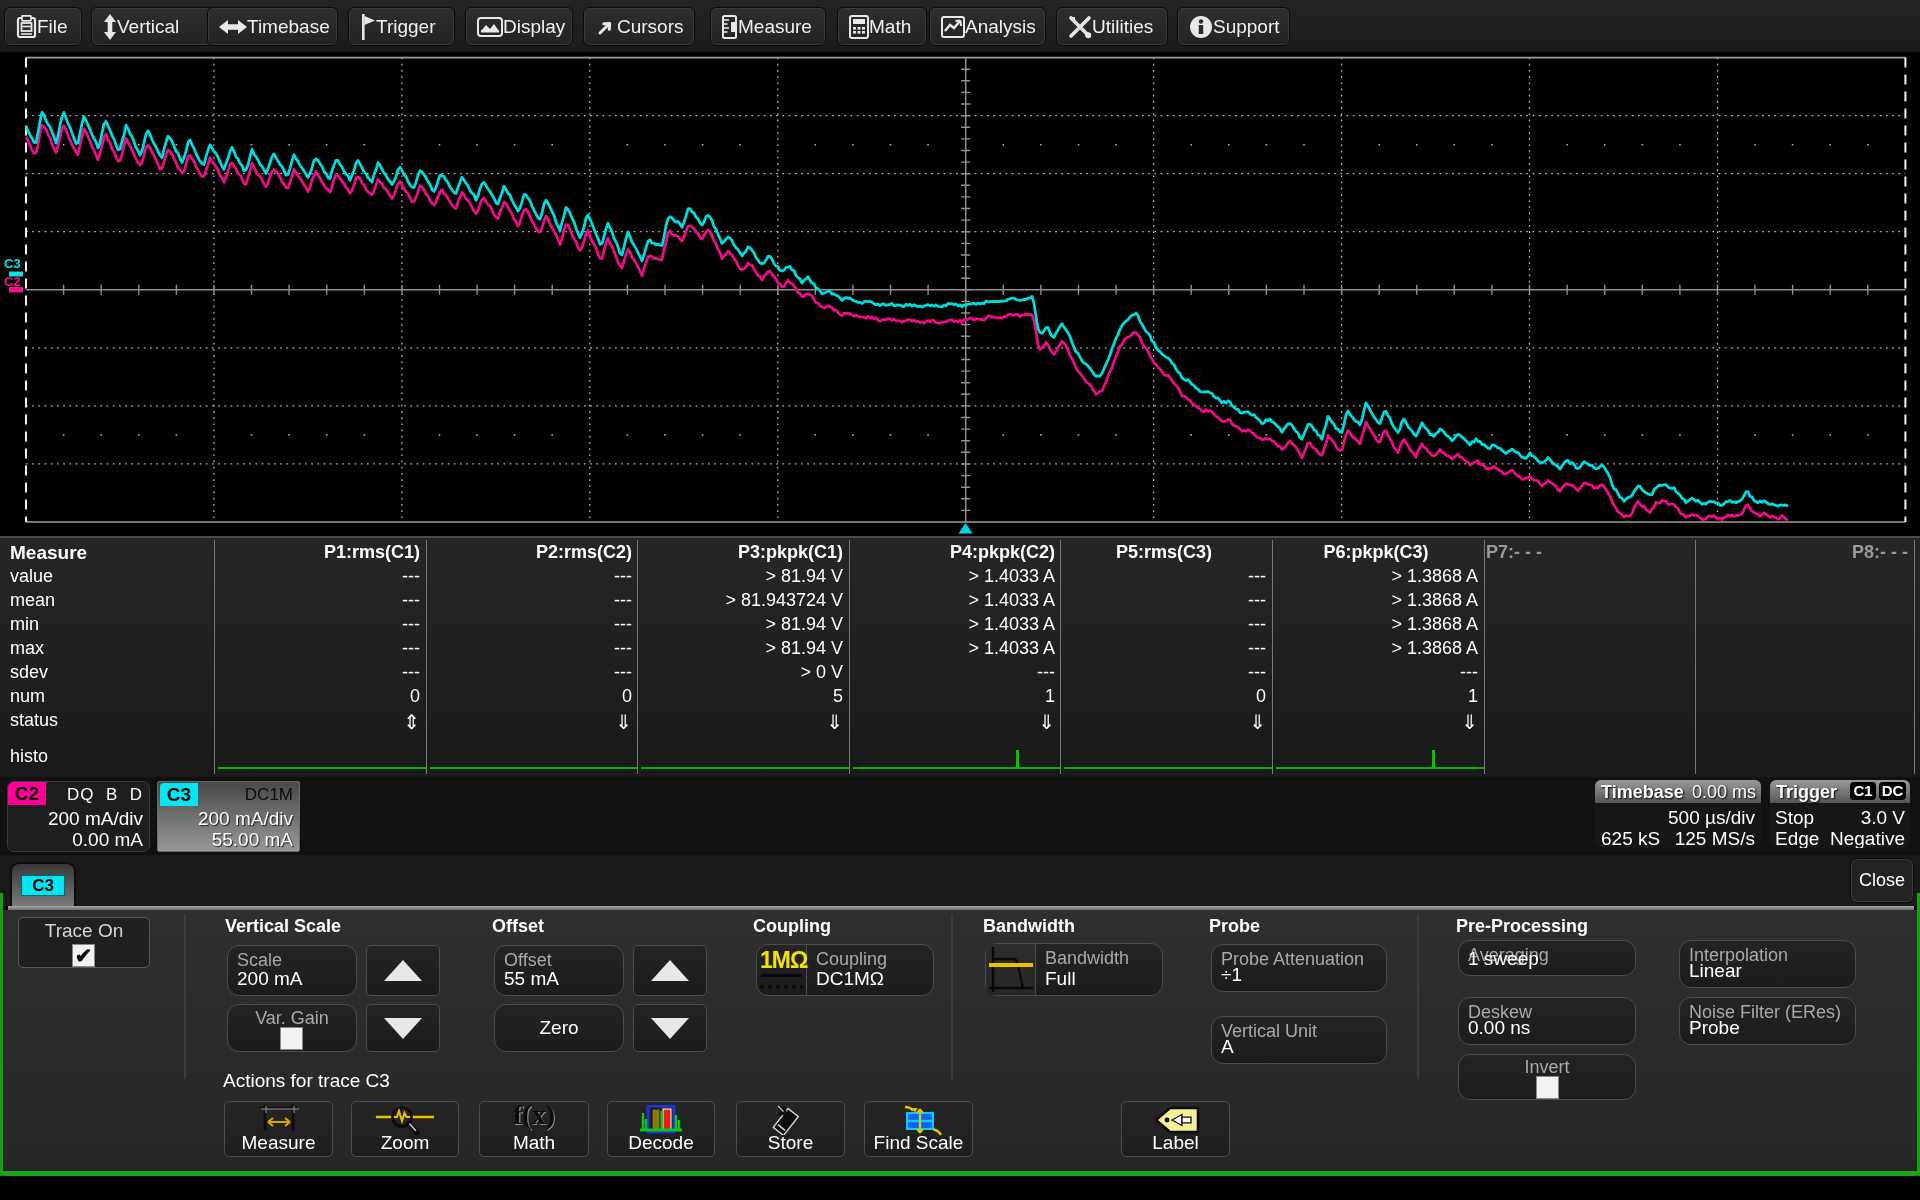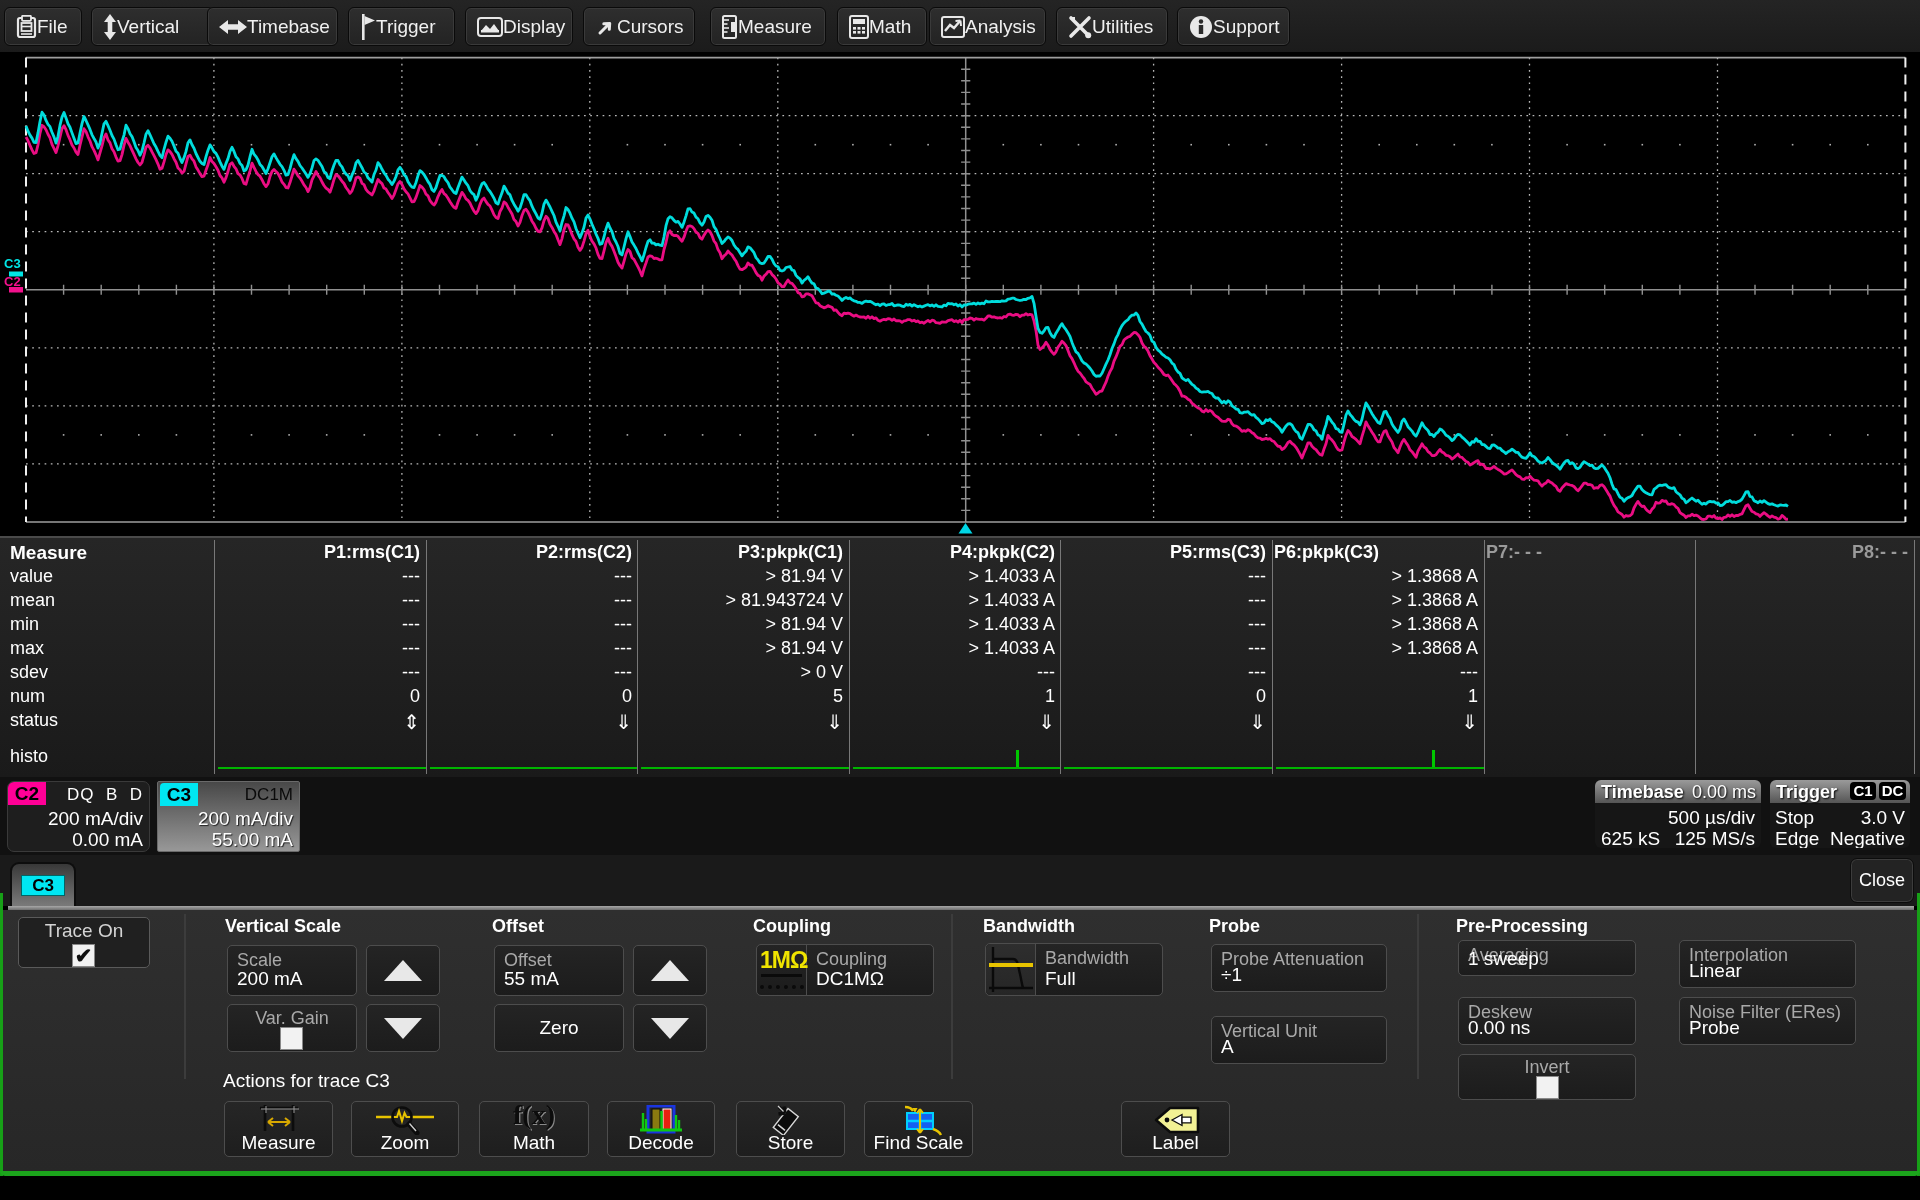--- a/index.html
+++ b/index.html
@@ -32,21 +32,21 @@
 .chtag { position:absolute; font-weight:bold; font-size:19px; color:#000; text-align:center; }
 .chbox-line { position:absolute; right:6px; color:#fff; font-size:19px; }
 
 
 #dlgtop { position:absolute; left:0; top:855px; width:1920px; height:51px; background:#1a1a1a; }
 #dlgbody { position:absolute; left:3px; top:910px; width:1914px; height:261px;
   background:linear-gradient(#2f2f2f,#272727); }
 .dvdr { position:absolute; width:2px; background:#3c3c3c; }
 .seclab { position:absolute; color:#fff; font-size:18px; font-weight:bold; }
 .dbtn { position:absolute; background:linear-gradient(#242424,#1c1c1c); border:1px solid #4d4d4d;
-  border-radius:5px; color:#fff; }
+  border-radius:12px; color:#fff; }
 .dbtn .lab { position:absolute; left:9px; top:4px; color:#a9a9a9; font-size:18px; }
 .dbtn .val { position:absolute; left:9px; bottom:5px; color:#fff; font-size:19px; }
 .arrowbtn { position:absolute; background:linear-gradient(#242424,#1c1c1c); border:1px solid #4d4d4d;
   border-radius:5px; display:flex; align-items:center; justify-content:center; }
 .tri-up { width:0; height:0; border-left:19px solid transparent; border-right:19px solid transparent;
   border-bottom:21px solid #e8e8e8; }
 .tri-dn { width:0; height:0; border-left:19px solid transparent; border-right:19px solid transparent;
   border-top:21px solid #e8e8e8; }
 .chk { position:absolute; width:23px; height:23px; background:#f2f2f2; border:1px solid #888;
   color:#101010; font-size:21px; font-weight:bold; text-align:center; line-height:22px; }
@@ -319,31 +319,31 @@
     <div class="mcell" style="left:851px;top:28px;width:204px">&gt; 1.4033 A</div>
     <div class="mcell" style="left:851px;top:52px;width:204px">&gt; 1.4033 A</div>
     <div class="mcell" style="left:851px;top:76px;width:204px">&gt; 1.4033 A</div>
     <div class="mcell" style="left:851px;top:100px;width:204px">&gt; 1.4033 A</div>
     <div class="mcell" style="left:851px;top:124px;width:204px">---</div>
     <div class="mcell" style="left:851px;top:148px;width:204px">1</div>
     <div class="mcell" style="left:851px;top:172px;width:204px;font-size:20px">⇓</div>
     <div class="ghline" style="left:853px;top:229px;width:208px"></div>
     <div class="gtick" style="left:1016px;top:212px"></div>
     <div class="sep" style="left:1060px"></div>
-    <div class="mhead" style="left:1062px;top:4px;width:204px;text-align:right;color:#fff">P5:rms(C3)</div>
+    <div class="mhead" style="left:1062px;top:4px;width:204px;text-align:center;color:#fff">P5:rms(C3)</div>
     <div class="mcell" style="left:1062px;top:28px;width:204px">---</div>
     <div class="mcell" style="left:1062px;top:52px;width:204px">---</div>
     <div class="mcell" style="left:1062px;top:76px;width:204px">---</div>
     <div class="mcell" style="left:1062px;top:100px;width:204px">---</div>
     <div class="mcell" style="left:1062px;top:124px;width:204px">---</div>
     <div class="mcell" style="left:1062px;top:148px;width:204px">0</div>
     <div class="mcell" style="left:1062px;top:172px;width:204px;font-size:20px">⇓</div>
     <div class="ghline" style="left:1064px;top:229px;width:208px"></div>
     <div class="sep" style="left:1272px"></div>
-    <div class="mhead" style="left:1274px;top:4px;width:204px;text-align:left;color:#fff">P6:pkpk(C3)</div>
+    <div class="mhead" style="left:1274px;top:4px;width:204px;text-align:center;color:#fff">P6:pkpk(C3)</div>
     <div class="mcell" style="left:1274px;top:28px;width:204px">&gt; 1.3868 A</div>
     <div class="mcell" style="left:1274px;top:52px;width:204px">&gt; 1.3868 A</div>
     <div class="mcell" style="left:1274px;top:76px;width:204px">&gt; 1.3868 A</div>
     <div class="mcell" style="left:1274px;top:100px;width:204px">&gt; 1.3868 A</div>
     <div class="mcell" style="left:1274px;top:124px;width:204px">---</div>
     <div class="mcell" style="left:1274px;top:148px;width:204px">1</div>
     <div class="mcell" style="left:1274px;top:172px;width:204px;font-size:20px">⇓</div>
     <div class="ghline" style="left:1276px;top:229px;width:208px"></div>
     <div class="gtick" style="left:1432px;top:212px"></div>
     <div class="sep" style="left:1484px"></div>

